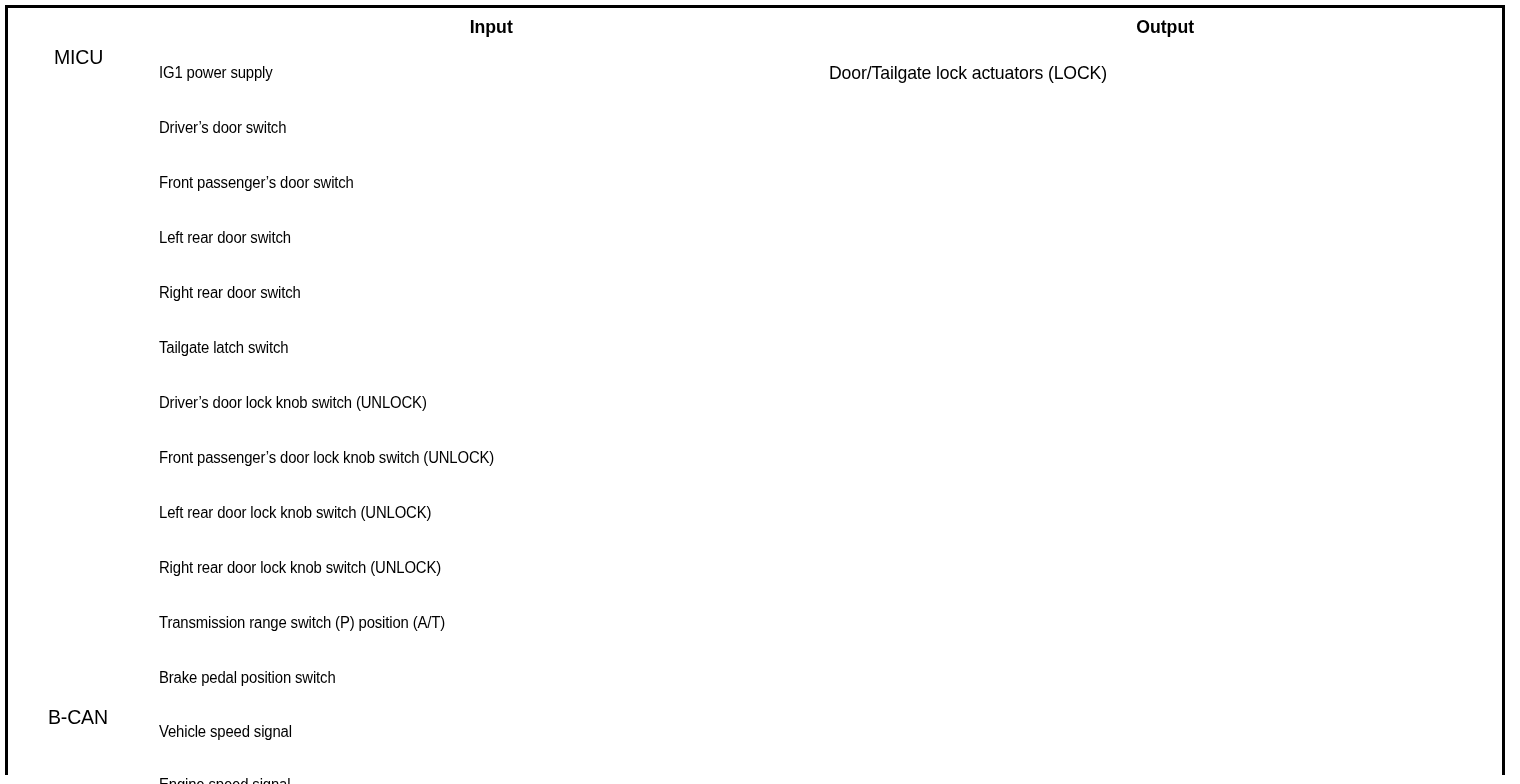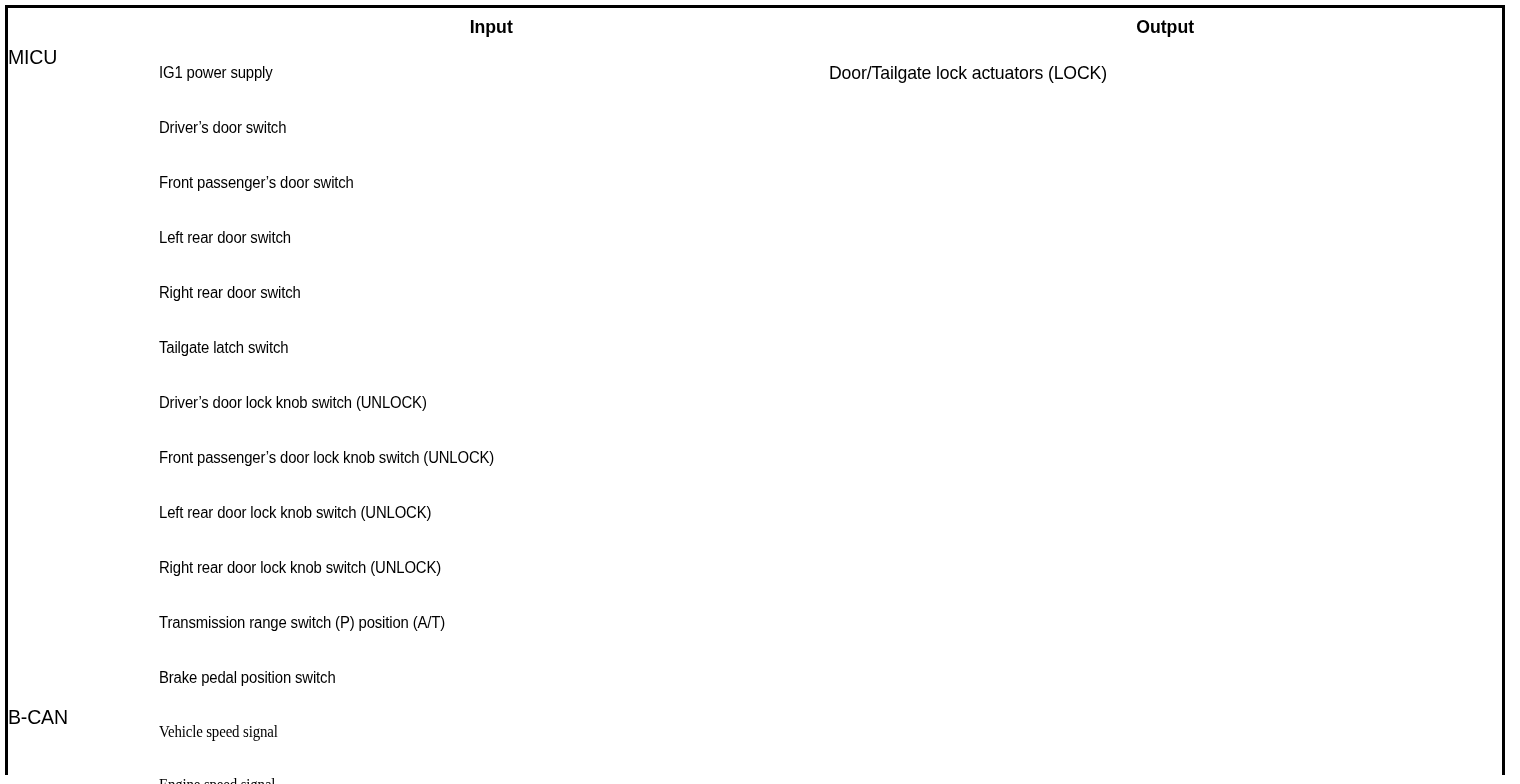--- a/index.html
+++ b/index.html
@@ -38,21 +38,21 @@
     vertical-align: top;
     background: #fff;
   }
 
   
   col.c-module { width: 145px; }
   col.c-input  { width: 676px; }
   col.c-output { width: 673px; }
 
   
-  .vline-left  { border-right: 2px solid #000; }
+  .vline-left  { border-right: 2px solid #000; text-align: center; }
   .vline-right { border-left: 2px solid #000; }
 
   
   .hdr-row > * {
     height: 37px;
     border-bottom: 3px solid #000;
   }
   .hdr-cell {
     text-align: center;
     font-size: 19px;
@@ -104,21 +104,21 @@
 
   .out-cell {
     font-size: 19px;
     line-height: 55px;
     padding-left: 6px;
     white-space: nowrap;
     letter-spacing: -0.15px;
   }
   .out-cell.empty { }
 
-  .bcan-list li { line-height: 53px; height: 53px; font-family: Liberation Serif, serif; }
+  .bcan-list li { line-height: 53px; height: 53px; }
 </style>
 </head>
 <body>
 
 <div class="table-wrap">
   <table class="tbl">
     <colgroup>
       <col class="c-module">
       <col class="c-input">
       <col class="c-output">

